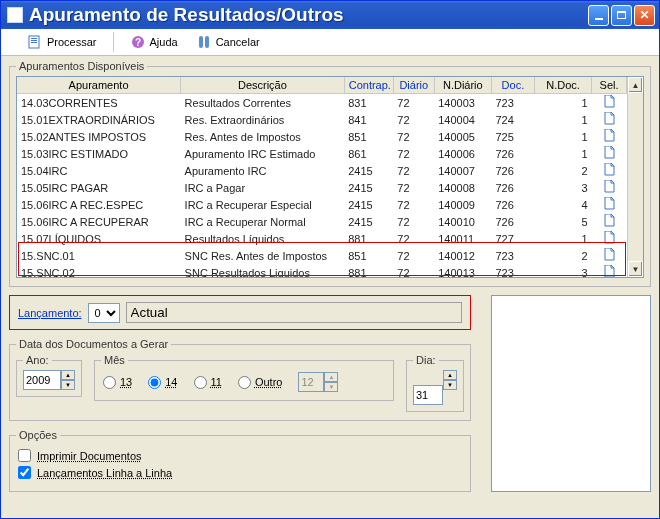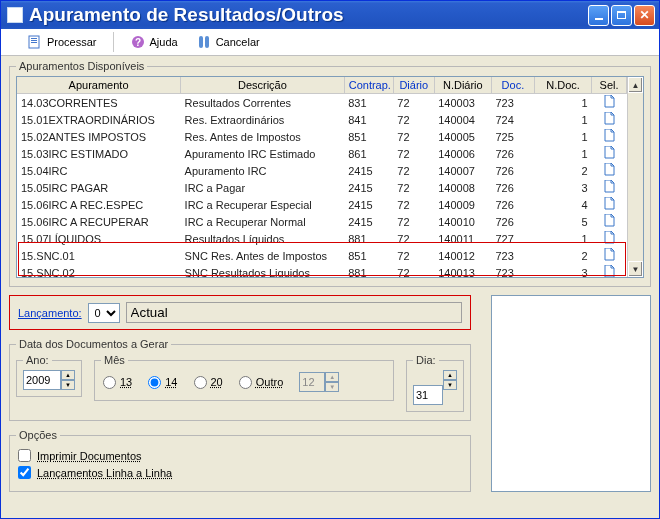--- a/index.html
+++ b/index.html
@@ -425,21 +425,21 @@
                 <label>
                     <input type="radio" name="mes" style=""> 
                     <span>13</span>
                   </label>
                 <label>
                     <input type="radio" name="mes" checked="" style=""> 
                     <span>14</span>
                   </label>
                 <label>
                     <input type="radio" name="mes" style=""> 
-                    <span>20</span>
+                    <span>11</span>
                   </label>
                 <label>
                     <input type="radio" name="mes" style=""> 
                     <span>Outro</span>
                   </label>
                 <span class="spin-wrap">
                   <input class="sm" style="width: 26px; background: rgb(236, 233, 216); color: rgb(136, 136, 136);" disabled="" value="12">
                   <span class="spin-btns">
                       <button disabled="">▲</button>
                       <button disabled="">▼</button>

